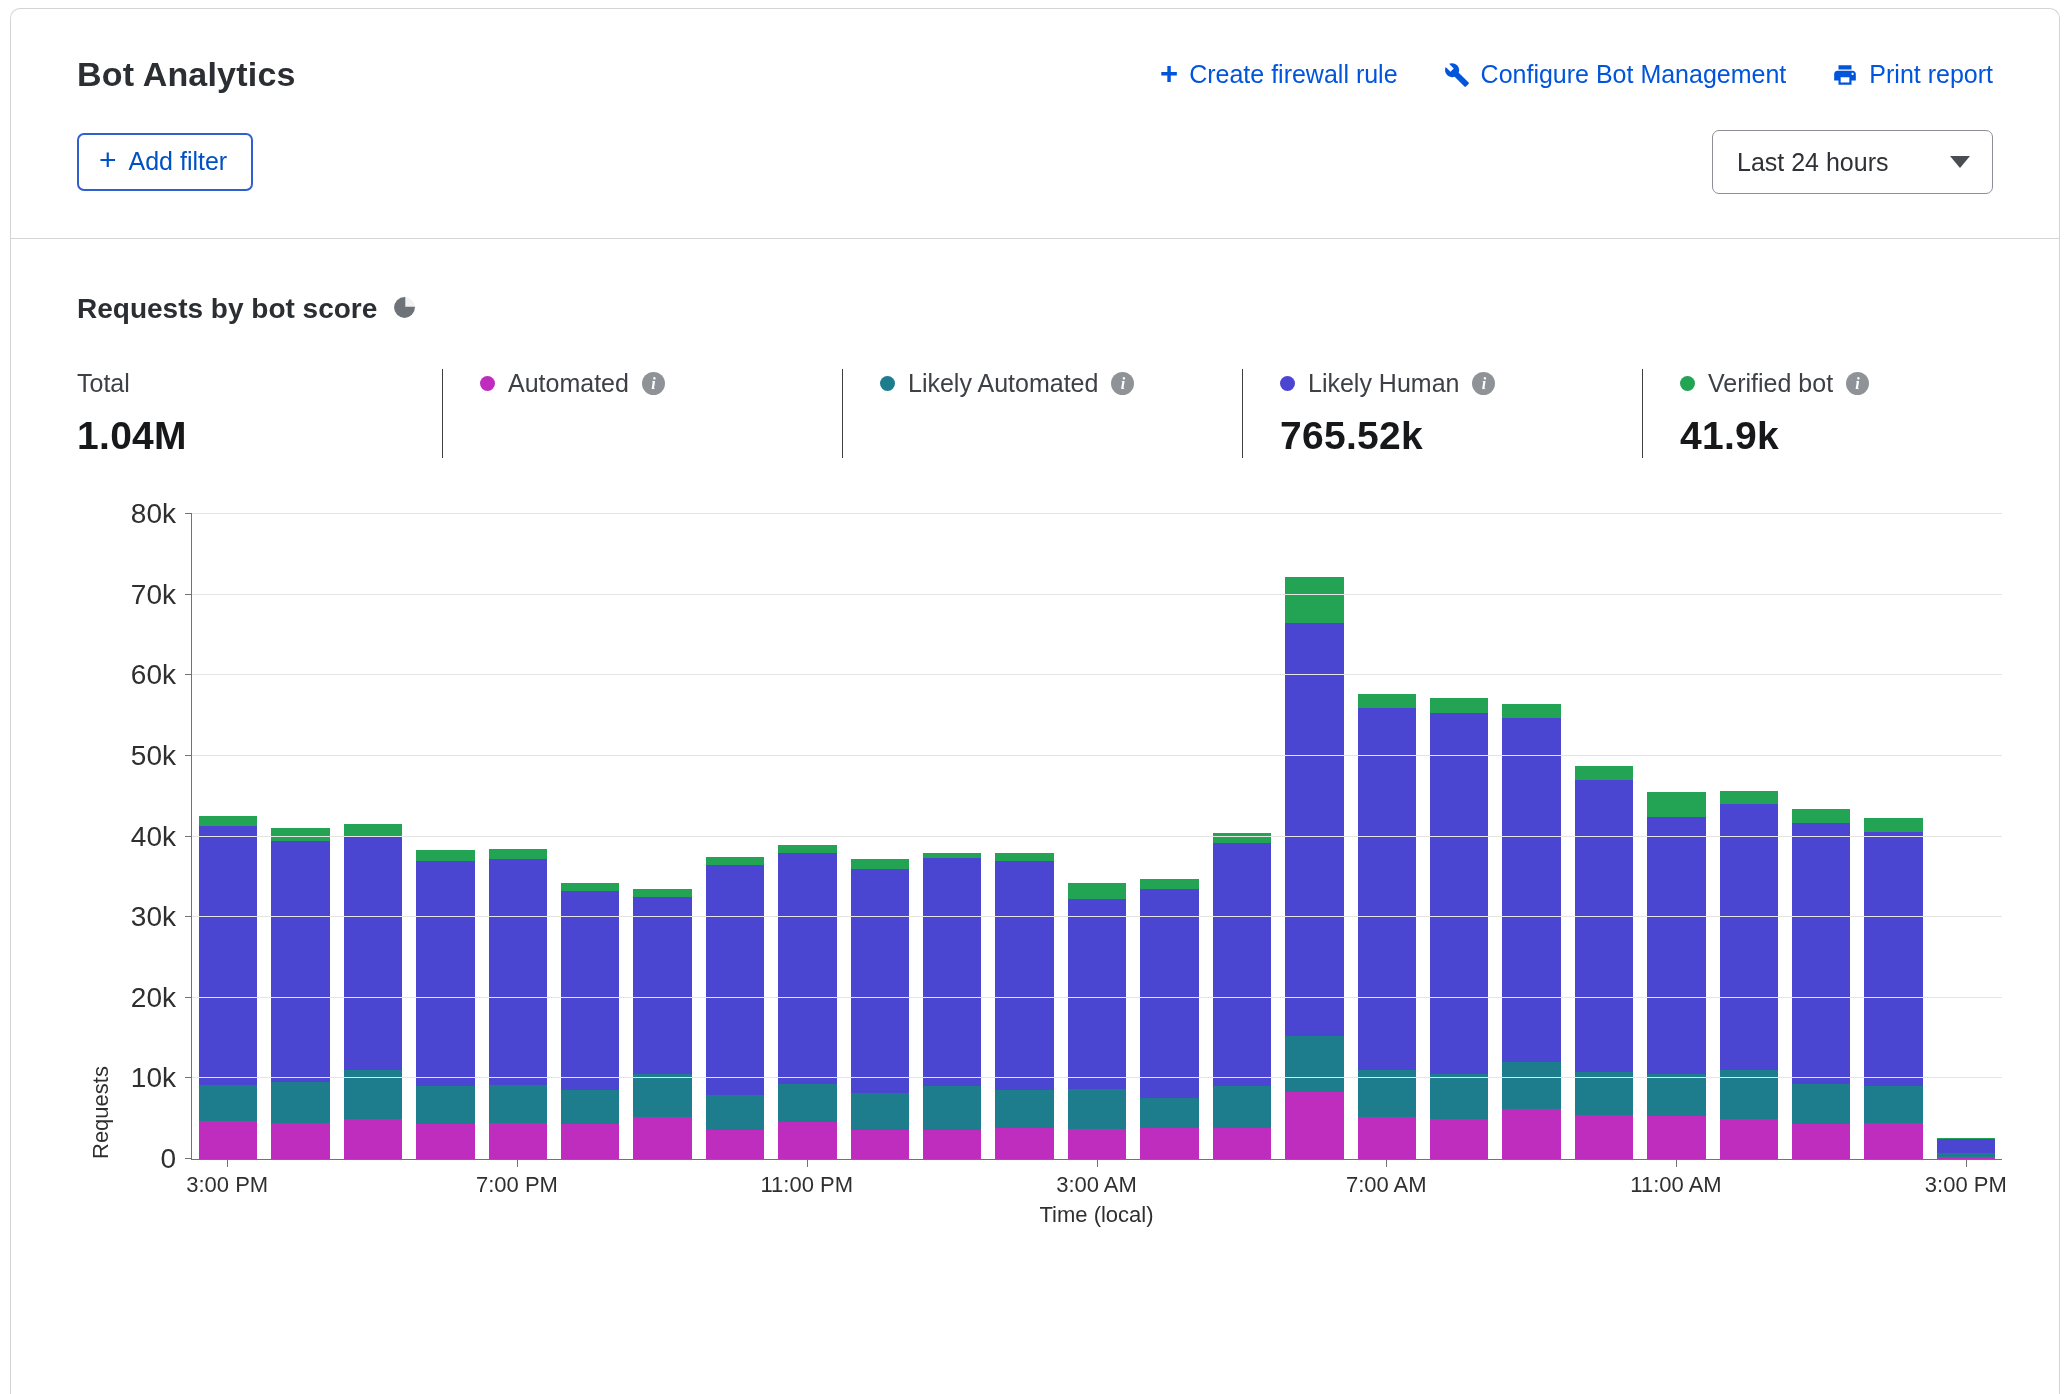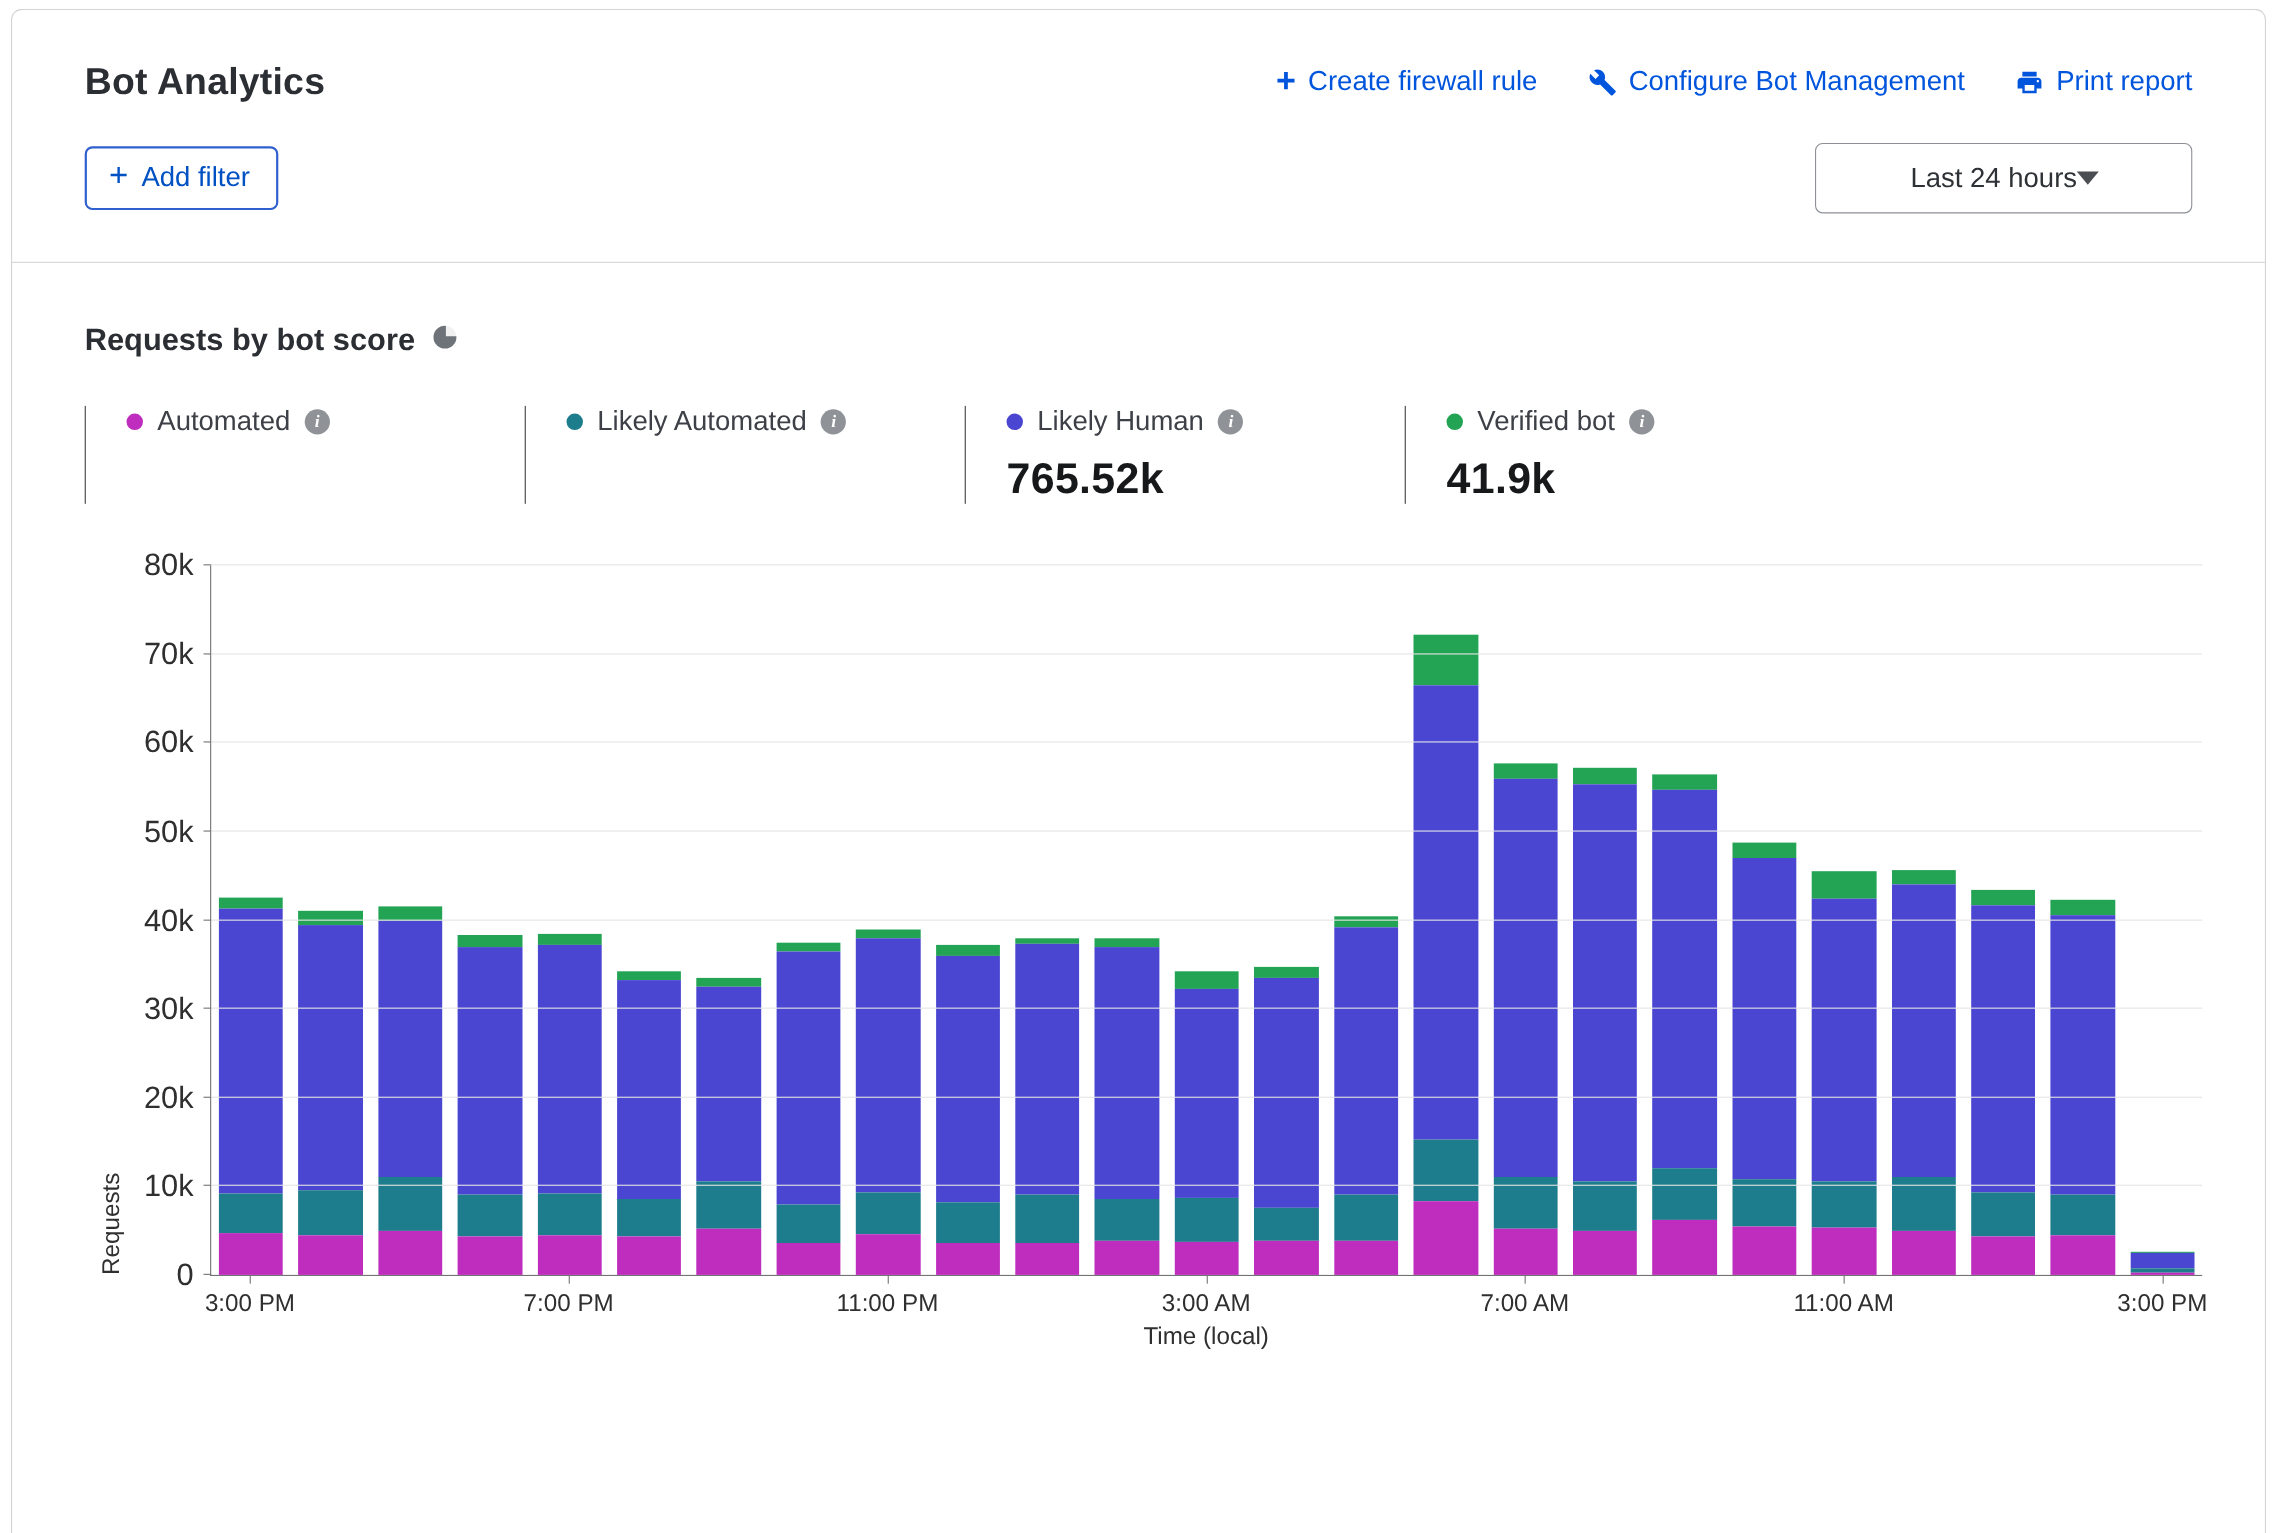--- a/index.html
+++ b/index.html
@@ -61,28 +61,28 @@
     border: 2px solid #3060cf;
     border-radius: 7px;
     color: #0051c3;
     font-size: 25px;
     font-family: inherit;
     padding: 12px 24px 13px 20px;
     cursor: pointer;
   }
   .add-filter-btn .plus-glyph { font-weight: 400; font-size: 30px; }
   .time-select {
-    width: 343px;
+    width: 281px;
     height: 64px;
     border: 1px solid #8d9096;
     border-radius: 7px;
     background: #fff;
     display: flex;
     align-items: center;
-    justify-content: center;
+    justify-content: space-between;
     padding: 0 22px 0 24px;
     font-size: 25px;
     color: #2e3135;
     cursor: pointer;
   }
   .chevron-down {
     width: 0; height: 0;
     border-left: 10px solid transparent;
     border-right: 10px solid transparent;
     border-top: 12px solid #4a4d52;
@@ -268,20 +268,26 @@
     <span>
       <svg width="25" height="25" viewBox="0 0 24 24">
         <circle cx="12" cy="12" r="10" fill="#6e7control75" opacity="0"></circle>
         <circle cx="12" cy="12" r="10" fill="#6e7379"></circle>
         <path d="M12 12 L12 1 A11 11 0 0 1 23 12 Z" fill="#ffffff" opacity="0.9" transform="translate(0.8,-0.8)"></path>
       </svg>
     </span>
   </div>
 
   <div class="stats-row">
+    <div class="stat first">
+      <div class="stat-label-row">
+        <span>Total</span>
+      </div>
+      <div class="stat-value">1.04M</div>
+    </div>
 
     <div class="stat">
       <div class="stat-label-row">
         <span class="legend-dot" style="background: rgb(190, 45, 190);"></span>
         <span>Automated</span>
         <span class="info-icon">i</span>
       </div>
     </div>
 
     <div class="stat">

